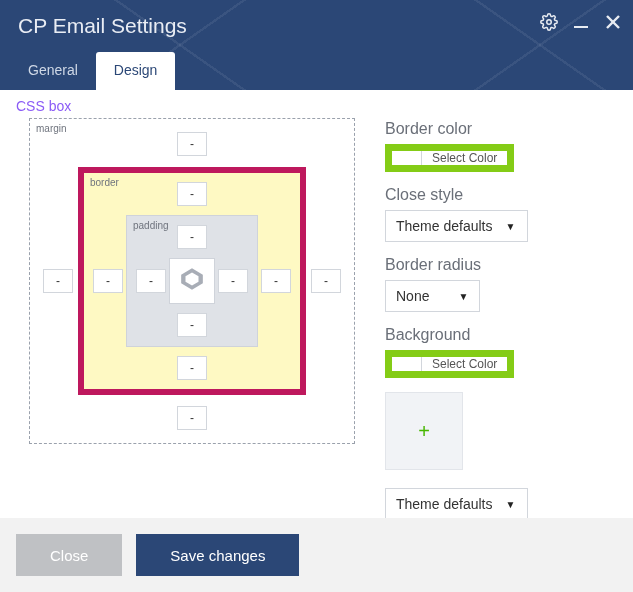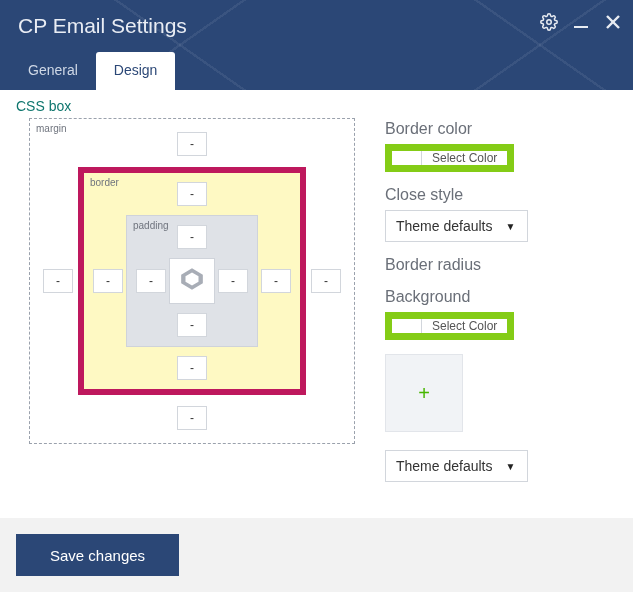--- a/index.html
+++ b/index.html
@@ -40,21 +40,21 @@
     border-radius:3px 3px 0 0;
   }
   
   .body {
     display:flex;
     padding:8px 16px 0 16px;
     gap:30px;
     height:420px;
   }
   .left { flex:0 0 326px; }
-  .section-label { font-size:14px; color:#0f766e; margin-bottom:4px;}
+  .section-label { font-size:14px; color:#8b5cf6; margin-bottom:4px;}
   .cssbox-outer {
     border:1px dashed #9aa1ac;
     width:326px;
     height:326px;
     position:relative;
     margin-left:13px;
   }
   .box-label {
     position:absolute; top:4px; left:6px;
     font-size:10px; color:#6f747e;
@@ -256,20 +256,24 @@
     <div class="field">
       <div class="field-label">Close style</div>
       <div class="select wide">
         <span>Theme defaults</span>
         <span class="caret"></span>
       </div>
     </div>
 
     <div class="field">
       <div class="field-label">Border radius</div>
+      <div class="select">
+        <span>None</span>
+        <span class="caret"></span>
+      </div>
     </div>
 
     <div class="field">
       <div class="field-label">Background</div>
       <div class="color-picker">
         <div class="swatch"></div>
         <div class="cp-label">Select Color</div>
       </div>
     </div>
 
@@ -278,14 +282,15 @@
     </div>
 
     <div class="select wide">
       <span>Theme defaults</span>
       <span class="caret"></span>
     </div>
   </div>
 </div>
 
 <div class="footer">
+  <button class="btn btn-secondary">Close</button>
   <button class="btn btn-primary">Save changes</button>
 </div>
 
 </body></html>

